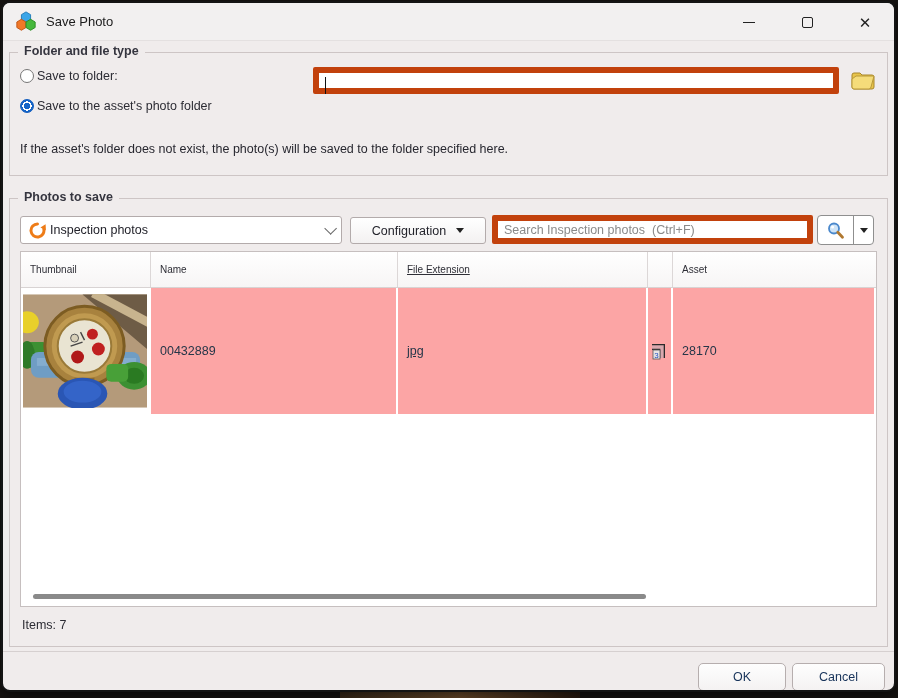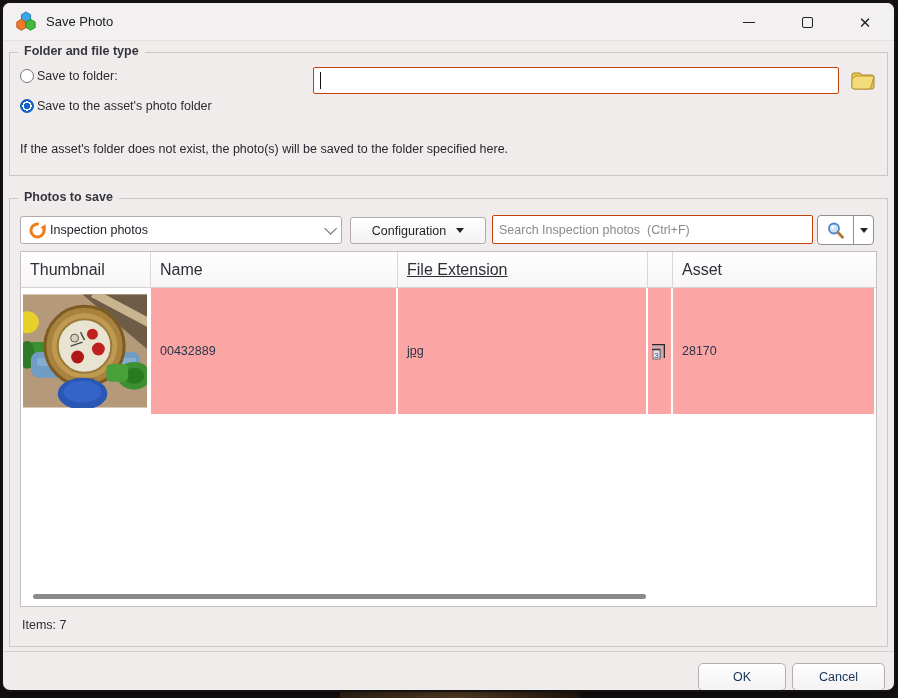--- a/index.html
+++ b/index.html
@@ -43,21 +43,21 @@
     width:14px; height:14px; border-radius:50%;
     border:1px solid #767676; background:#fff;
   }
   .radio.checked {
     border:1px solid #0f5bbd;
     background:radial-gradient(circle,#1464c8 0 3px,#ffffff 3px 4.6px,#1464c8 4.6px 8px);
   }
   .radio-label { font-size:12.5px; color:#2c2c34; }
 
   .text-input {
-    position:absolute; background:#fff; border:1px solid #c2410c; border-radius:2px;
+    position:absolute; background:#fff; border:6px solid #c2410c; border-radius:2px;
     font-size:12.5px; color:#222; padding:0 6px;
   }
   .caret { position:absolute; left:6px; top:4px; width:1px; height:17px; background:#111; }
 
   .icon-button { position:absolute; display:flex; align-items:center; justify-content:center;
     border-radius:4px; background:transparent; }
 
   .note-text { position:absolute; font-size:12.5px; color:#27272f; }
 
   .combo {
@@ -81,21 +81,21 @@
   }
   .split-main { width:36px; display:flex; align-items:center; justify-content:center; }
   .split-sep { width:1px; background:#8f8f8f; }
   .split-arrow { width:19px; display:flex; align-items:center; justify-content:center; }
 
   .table-panel {
     position:absolute; left:10px; top:52px; width:857px; height:356px;
     background:#fff; border:1px solid #c6bfbf; overflow:hidden;
   }
   .thead { display:flex; height:36px; background:linear-gradient(#ffffff,#f7f5f5); border-bottom:1px solid #d8d3d3; }
-  .th { display:flex; align-items:center; padding-left:9px; font-size:16px; color:#2e2e36;
+  .th { display:flex; align-items:center; padding-left:9px; font-size:10px; color:#2e2e36;
     border-right:1px solid #dcd7d7; }
   .col-thumb { width:130px; } .col-name { width:247px; } .col-ext { width:250px;text-decoration:underline; }
   .col-icon { width:25px; padding-left:0; } .col-asset { flex:1; border-right:none; }
   .trow { display:flex; height:126px; }
   .td { display:flex; align-items:center; padding-left:9px; font-size:12.5px; color:#253648;
     background:#fca5a5; border-right:2px solid #fff; }
   .td.col-thumb { background:#fff; padding:5px 2px 5px 2px; align-items:center; justify-content:flex-start; }
   .td.col-icon { padding-left:2px; }
   .hscroll-thumb { position:absolute; left:12px; bottom:7px; width:613px; height:5px;
     background:#8a8a8a; border-radius:3px; }

